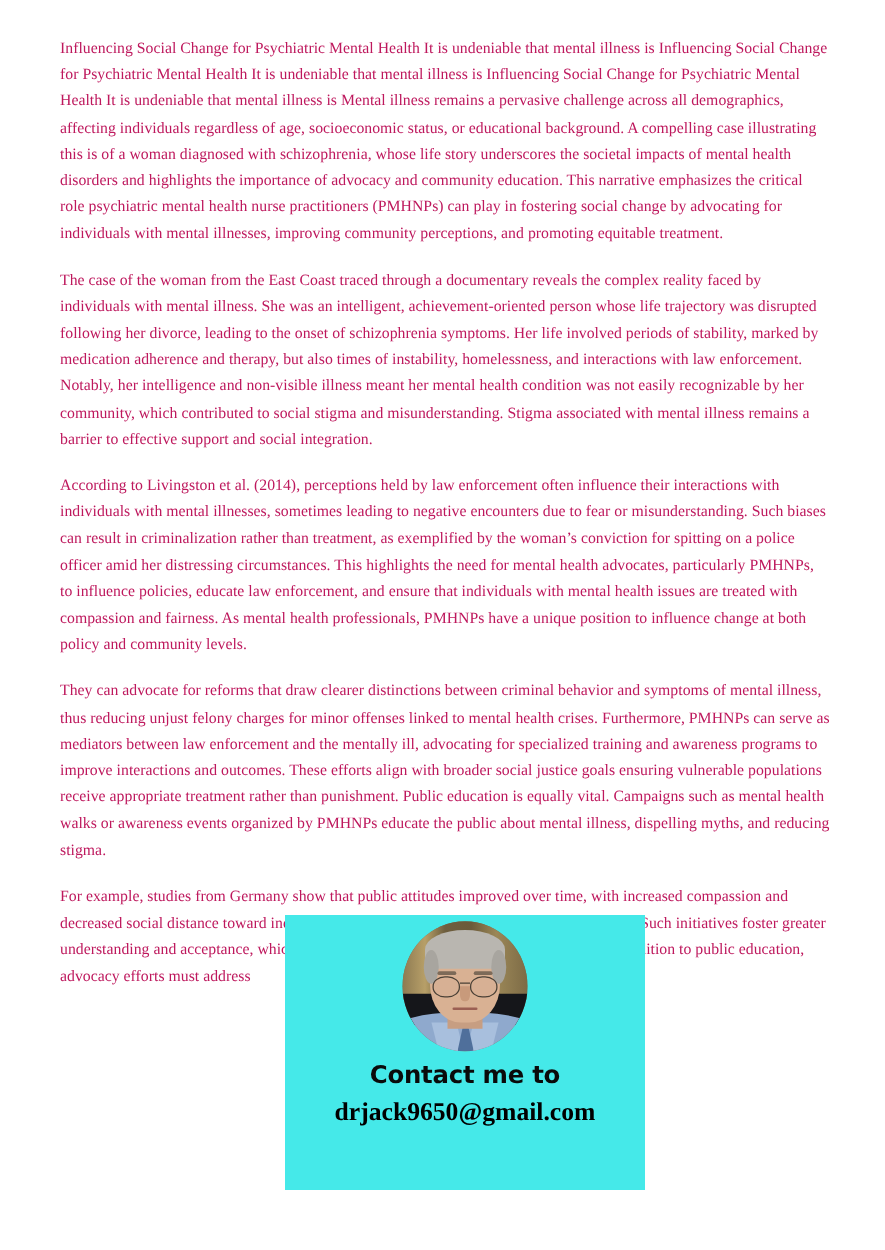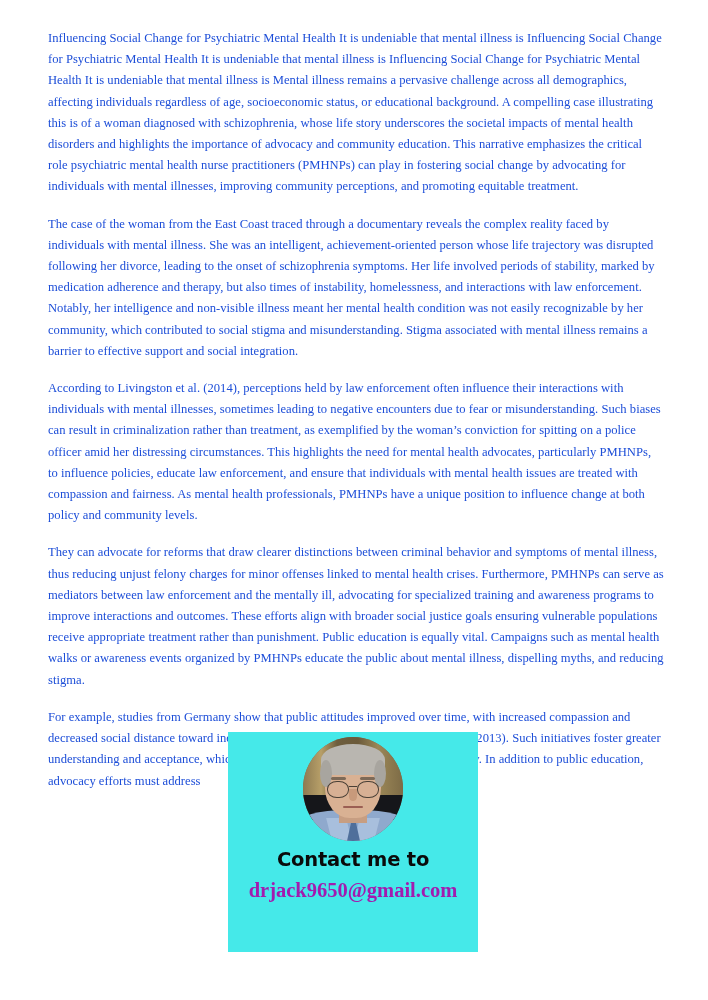--- a/index.html
+++ b/index.html
@@ -27,33 +27,33 @@
     position: absolute;
     left: 48px;
     top: 28px;
     width: 616px;
   }
 
   .para {
     font-family: "Liberation Serif", "DejaVu Serif", serif;
     font-size: 12.6px;
     line-height: 21.2px;
-    color: #1d4ed8;
+    color: #be185d;
     margin: 0 0 16px 0;
     text-align: left;
     white-space: normal;
     letter-spacing: 0.02px;
   }
 
   
   .contact-card {
     position: absolute;
     left: 228px;
     top: 732px;
-    width: 250px;
+    width: 288px;
     height: 220px;
     background: #45E9E9;
     box-sizing: border-box;
     display: flex;
     flex-direction: column;
     align-items: center;
     overflow: hidden;
     z-index: 50;
   }
 
@@ -155,21 +155,21 @@
     letter-spacing: -0.2px;
     white-space: nowrap;
   }
   .card-line.first { margin-top: 6px; }
 
   .card-email {
     font-family: "Liberation Serif", "DejaVu Serif", serif;
     font-weight: bold;
     font-size: 20.5px;
     line-height: 26px;
-    color: #a21caf;
+    color: #000000;
     text-align: center;
     margin-top: 5px;
     white-space: nowrap;
   }
 </style>
 </head>
 <body>
 
 <div class="page">
 

